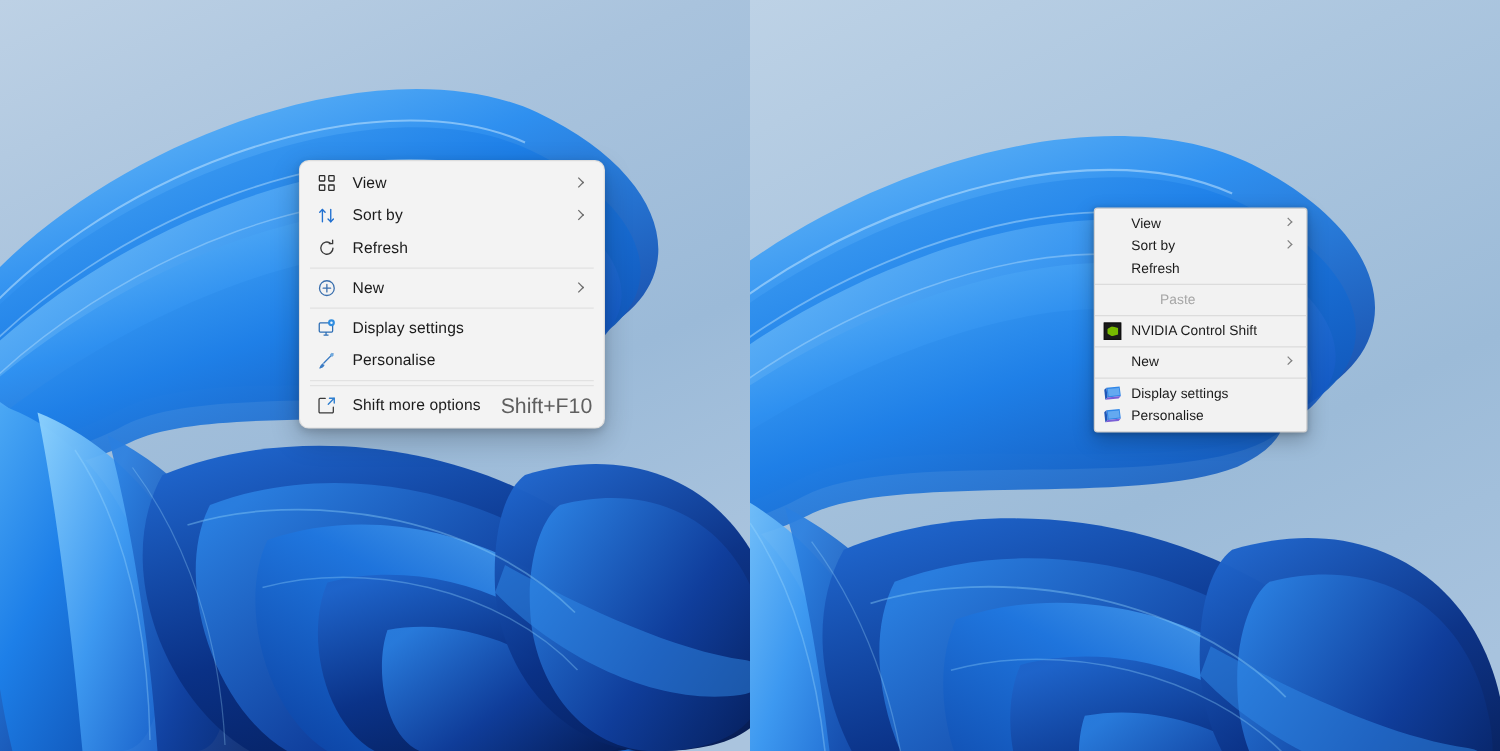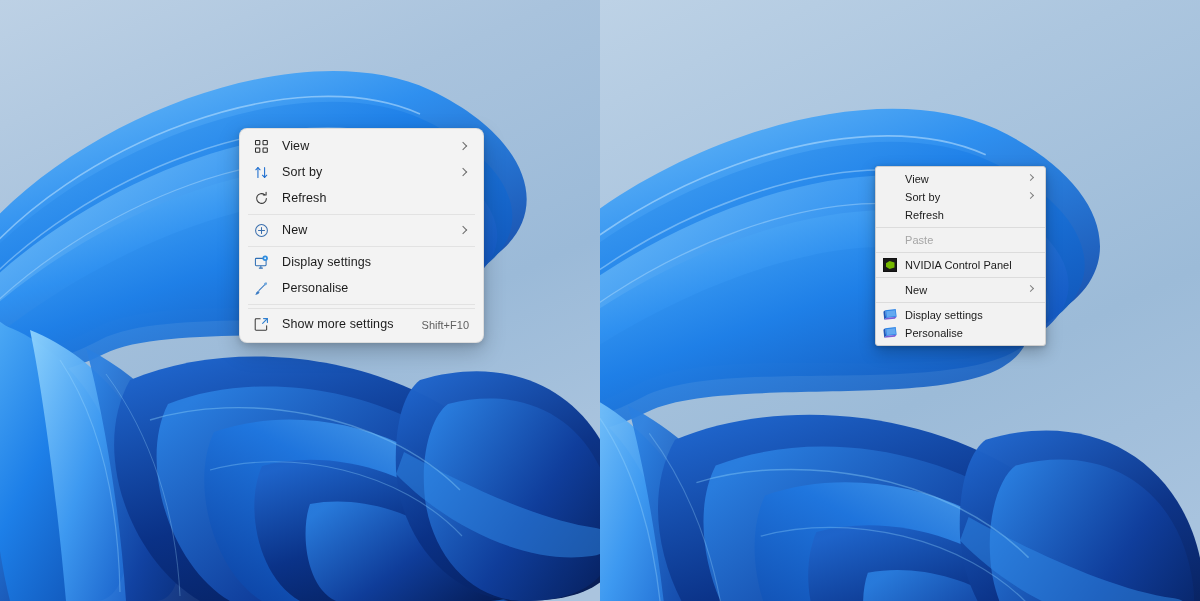--- a/index.html
+++ b/index.html
@@ -47,21 +47,21 @@
     cursor: default;
     white-space: nowrap;
   }
   .mi .ic {
     width: 18px; height: 18px;
     flex: 0 0 18px;
     margin-right: 12px;
     display: flex; align-items: center; justify-content: center;
   }
   .mi .lbl { flex: 1 1 auto; line-height: 1; letter-spacing: .1px; }
-  .mi .acc { color: #5f5f5f; font-size: 11px; margin-left: 16px; text-align: right; }
+  .mi .acc { color: #5f5f5f; font-size: 17px; margin-left: 16px; text-align: right; }
   .mi .chev {
     width: 10px; height: 10px;
     margin-left: 10px;
     flex: 0 0 10px;
     position: relative;
   }
   .mi .chev::before {
     content: "";
     position: absolute;
     left: 1px; top: 1px;
@@ -91,21 +91,21 @@
   .menu-w10 .mi {
     height: 18px;
     margin: 0;
     padding: 0 8px 0 6px;
     border-radius: 0;
   }
   .menu-w10 .mi .ic {
     width: 16px; height: 16px; flex: 0 0 16px; margin-right: 7px;
   }
   .menu-w10 .mi .lbl { font-size: 11px; letter-spacing: .05px; }
-  .menu-w10 .mi.disabled .lbl { color: #a6a6a6; }
+  .menu-w10 .mi.disabled .lbl { color: #a6a6a6; margin-left: 23px; }
   .menu-w10 .sep { margin: 3px 0; background: #dcdcdc; }
   .menu-w10 .mi .chev::before {
     width: 4px; height: 4px;
     border-right-width: 1px; border-top-width: 1px;
     border-color: #808080;
   }
 
   
   svg { display: block; }
 
@@ -287,21 +287,21 @@
             <svg width="15" height="15" viewBox="0 0 16 16">
               <g fill="none" stroke="#3a3a3a" stroke-width="1.1" stroke-linecap="round" stroke-linejoin="round">
                 <path d="M6.6 1.9H2.2A.9.9 0 0 0 1.3 2.8v10.4a.9.9 0 0 0 .9.9h10.4a.9.9 0 0 0 .9-.9V9.3"></path>
               </g>
               <g fill="none" stroke="#2f7fd0" stroke-width="1.2" stroke-linecap="round" stroke-linejoin="round">
                 <path d="M9.2 6.8 14.2 1.8"></path>
                 <path d="M10.2 1.7h4.1v4.1"></path>
               </g>
             </svg>
           </span>
-          <span class="lbl">Show more settings</span>
+          <span class="lbl">Shift more options</span>
           <span class="acc">Shift+F10</span>
         </div>
       </div>
   </div>
 
   <div class="panel" id="panel-right">
     <div class="wall">
       <svg width="600" height="601" viewBox="60 -40 560 580" preserveAspectRatio="xMidYMid slice">
         <defs>
           <linearGradient id="skyR" x1="0" y1="0" x2="0.45" y2="1">
@@ -394,21 +394,21 @@
         <div class="sep"></div>
         <div class="mi disabled">
           <span class="ic"></span>
           <span class="lbl">Paste</span>
         </div>
         <div class="sep"></div>
         <div class="mi">
           <span class="ic">
             <span class="ico-nv"></span>
           </span>
-          <span class="lbl">NVIDIA Control Panel</span>
+          <span class="lbl">NVIDIA Control Shift</span>
         </div>
         <div class="sep"></div>
         <div class="mi">
           <span class="ic"></span>
           <span class="lbl">New</span>
           <span class="chev"></span>
         </div>
         <div class="sep"></div>
         <div class="mi">
           <span class="ic">

